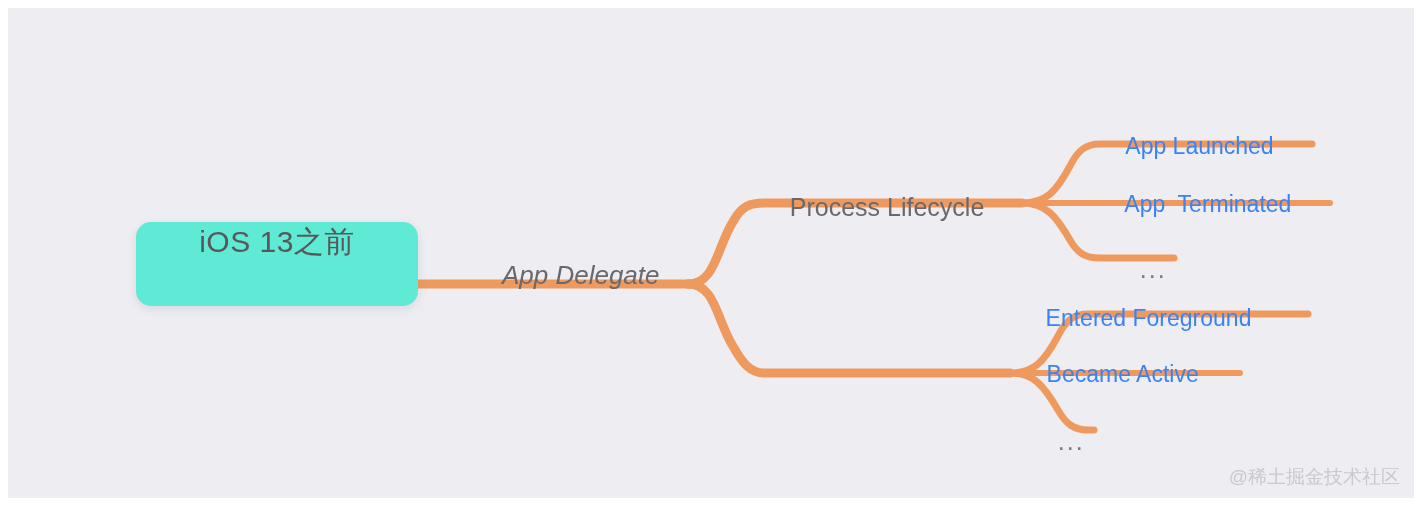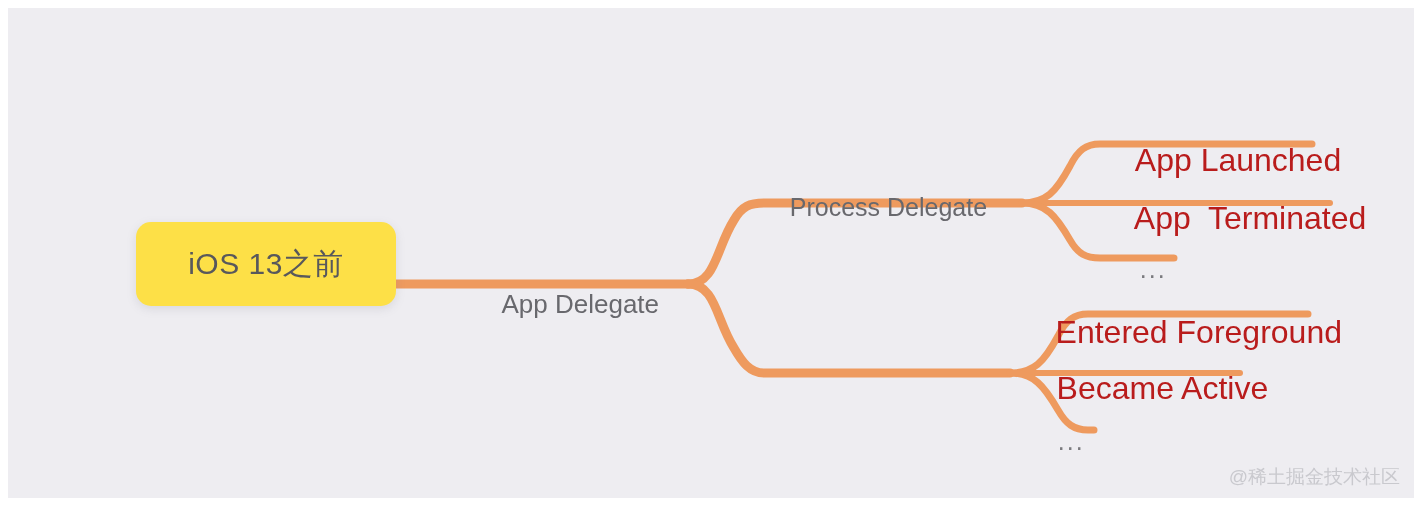--- a/index.html
+++ b/index.html
@@ -39,47 +39,46 @@
     width: 1422px;
     height: 506px;
     pointer-events: none;
   }
 
   
   #root-node {
     position: absolute;
     left: 136px;
     top: 222px;
-    width: 260px;
+    width: 282px;
     height: 84px;
-    background: #fde047;
+    background: #5eead4;
     border-radius: 15px;
     box-shadow: 0 3px 10px rgba(120, 120, 140, 0.18);
     display: flex;
-    align-items: center;
     justify-content: center;
   }
   #root-node .root-label {
     font-size: 30px;
     color: #58585c;
     letter-spacing: 0.5px;
     white-space: nowrap;
   }
 
   
   .node-label {
     position: absolute;
     white-space: pre;
     color: #6a6a6e;
     line-height: 1;
   }
 
   .lvl1 { font-size: 26px; color: #68686d; }
   .lvl2 { font-size: 25px; color: #68686d; }
-  .lvl3 { font-size: 32px; color: #b91c1c; }
+  .lvl3 { font-size: 23px; color: #3b82f6; }
 
   .ellipsis-label {
     font-size: 25px;
     color: #7a7a7e;
     letter-spacing: 2px;
   }
 
   
   #watermark {
     position: absolute;
@@ -113,26 +112,26 @@
       <path d="M 1010 373 C 1034 373 1044 362 1058 336 C 1066 320 1074 314 1088 314 L 1308 314" stroke-width="7"></path>
       <path d="M 1010 373 L 1240 373" stroke-width="6"></path>
       <path d="M 1010 373 C 1034 373 1044 386 1058 410 C 1066 424 1074 430 1088 430 L 1094 430" stroke-width="7"></path>
     </g>
   </svg>
 
   <div id="root-node">
     <span class="root-label">iOS 13之前</span>
   </div>
 
-  <div class="node-label lvl1" style="left:474px; top:265px;">
+  <div class="node-label lvl1" style="left:474px; top:236px;font-style:italic;">
     <span>App Delegate</span>
   </div>
 
   <div class="node-label lvl2" style="left:762px; top:170px;">
-    <span>Process Delegate</span>
+    <span>Process Lifecycle</span>
   </div>
 
 
   <div class="node-label lvl3" style="left:1101px; top:112px;">
     <span>App Launched</span>
   </div>
 
   <div class="node-label lvl3" style="left:1100px; top:170px;">
     <span>App  Terminated</span>
   </div>

